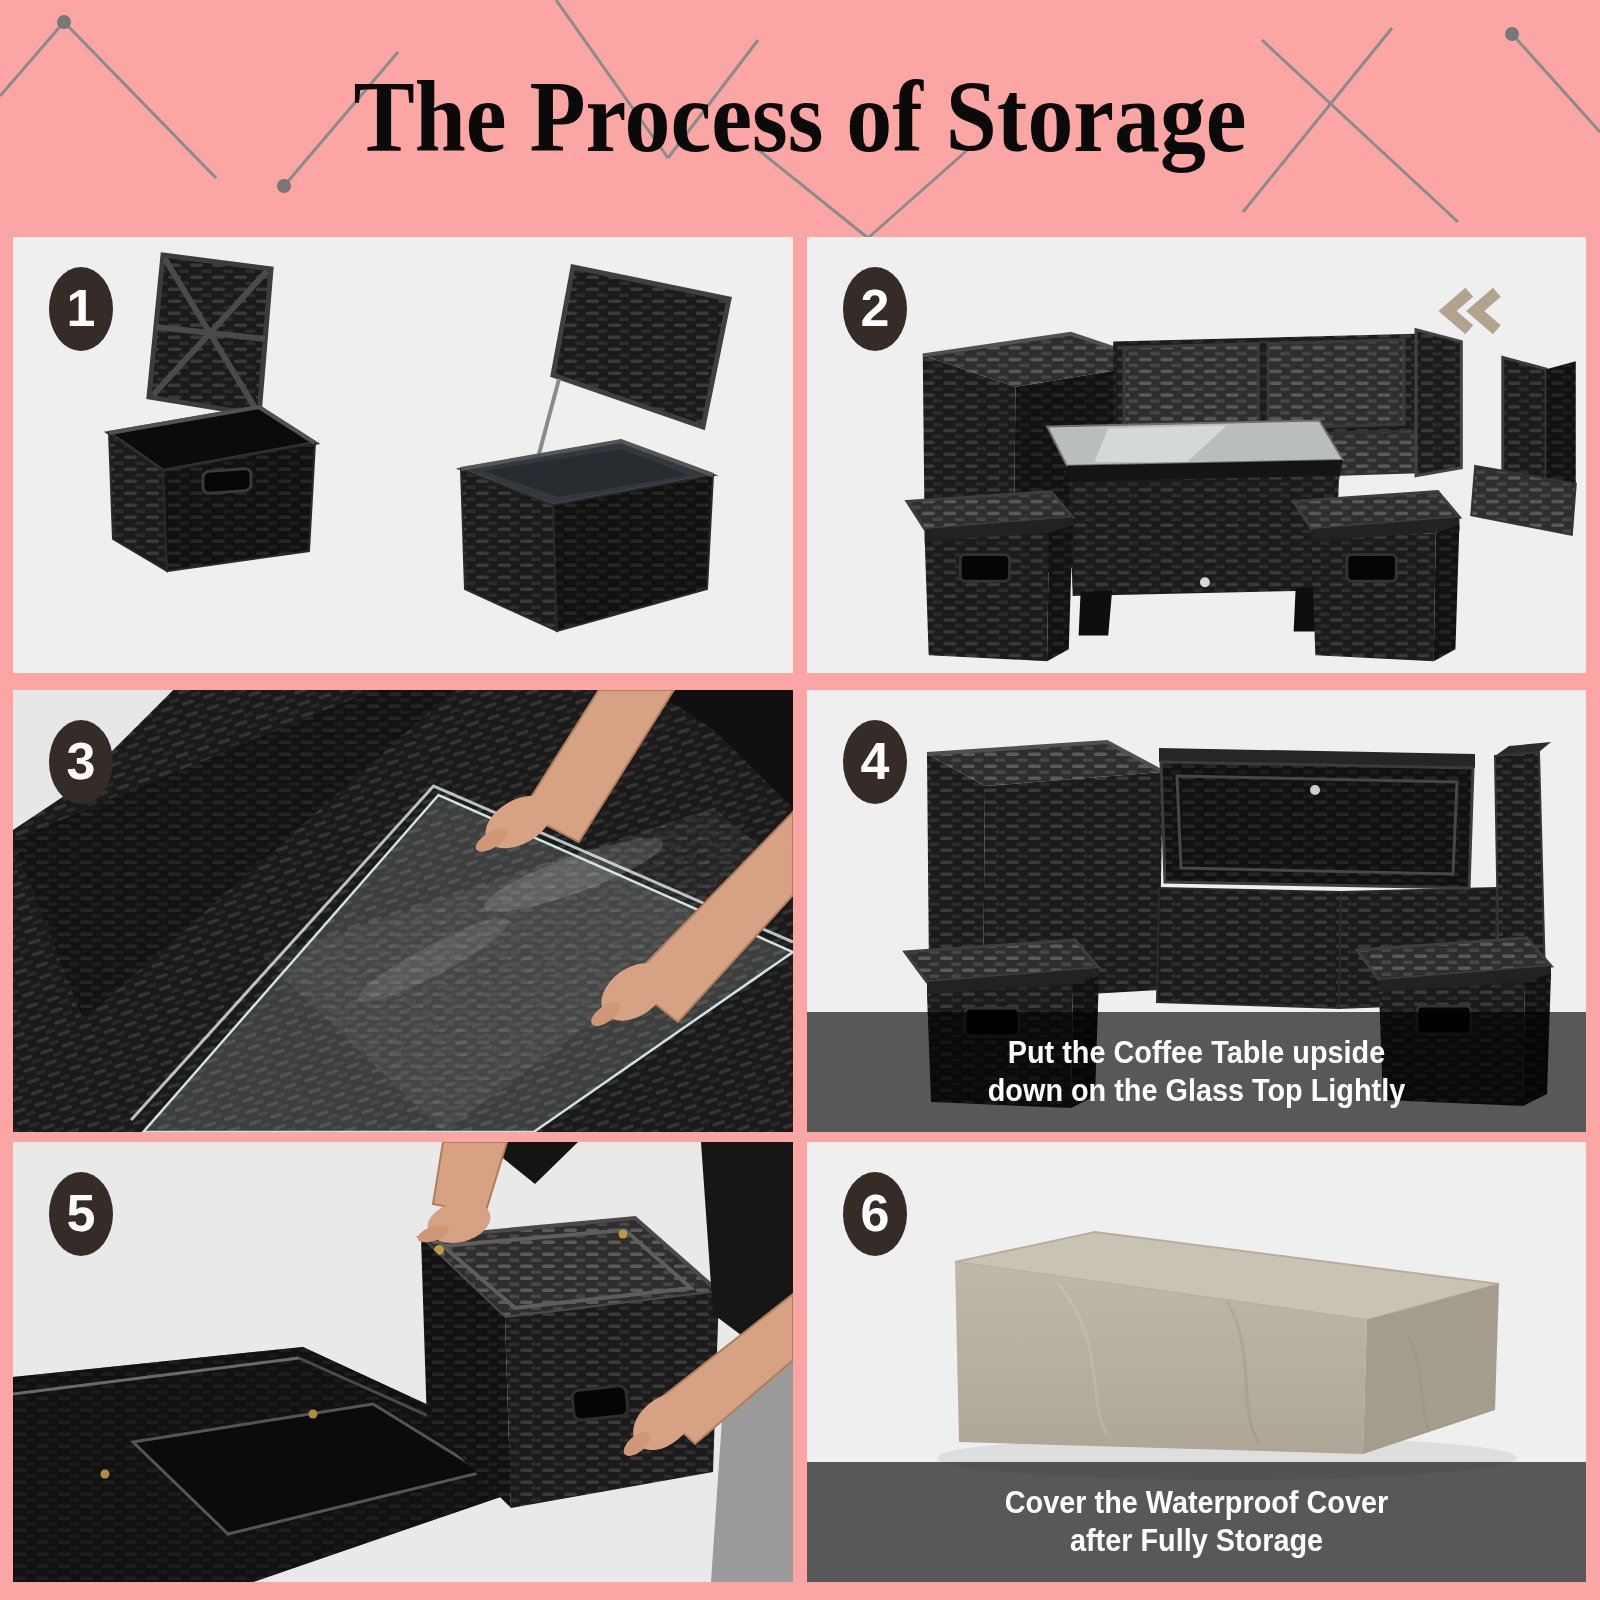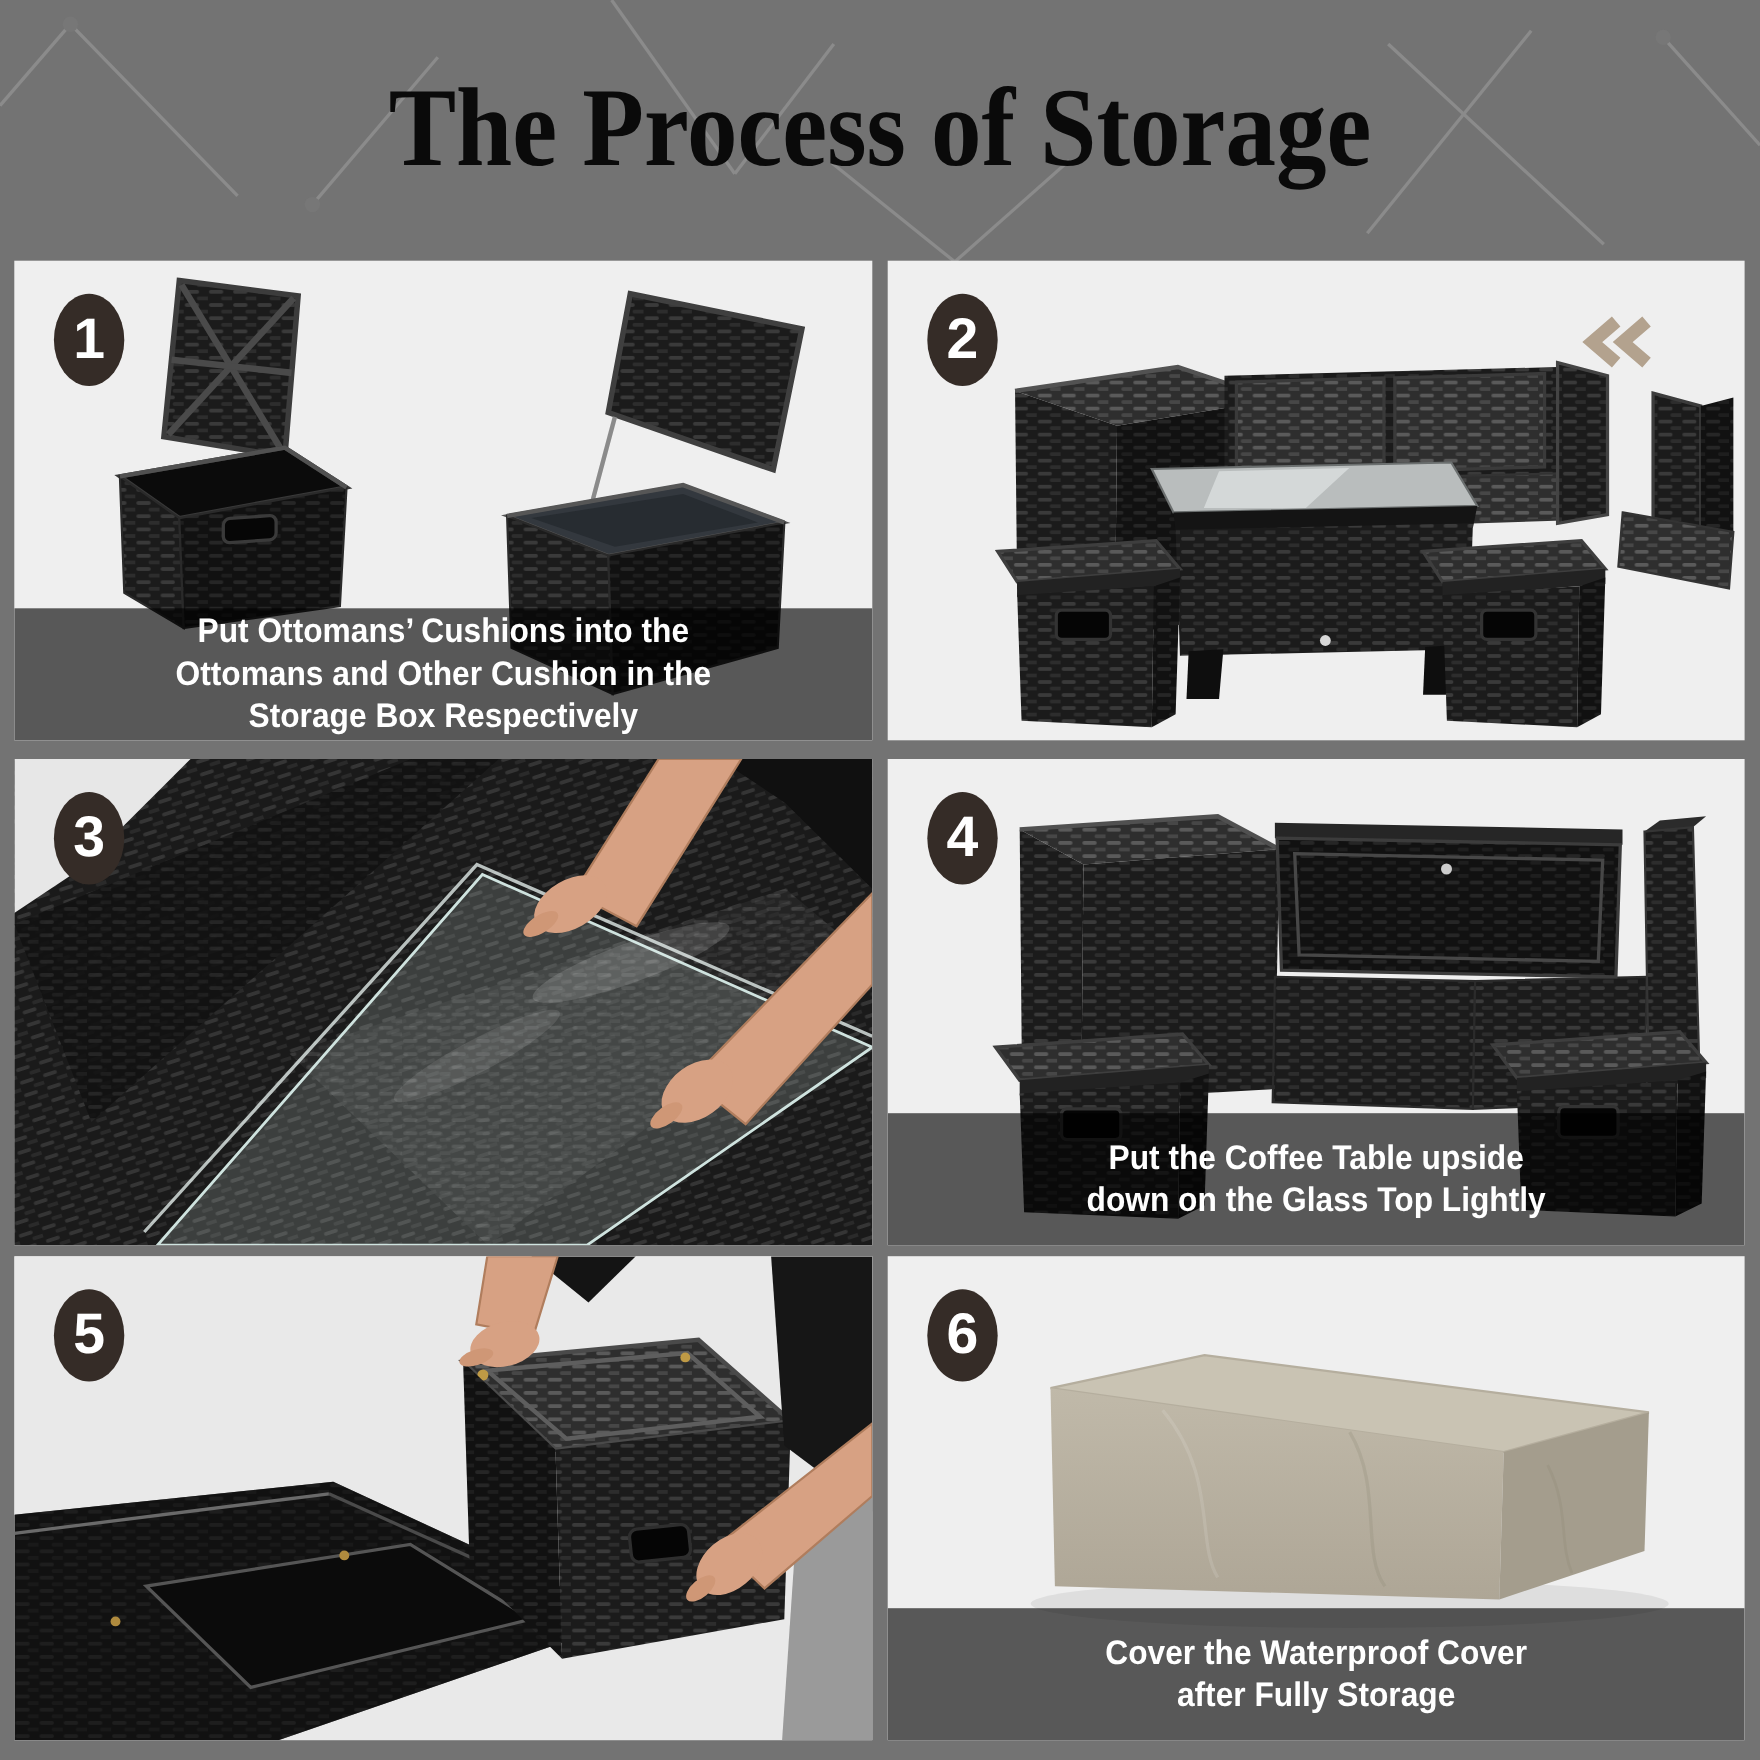--- a/index.html
+++ b/index.html
@@ -1,16 +1,16 @@
 <!DOCTYPE html>
 <html style="--badge: #352c27; --panel-bg: #efefef; --bar: rgba(0,0,0,0.63); --tan: #b3a28e;"><head>
 <meta charset="utf-8">
 <style>
   html,body{margin:0;padding:0;background:#ffffff;}
-  .page{position:relative;width:1600px;height:1600px;background:#737373;overflow:hidden;
+  .page{position:relative;width:1600px;height:1600px;background:#fca5a5;overflow:hidden;
         font-family:"Liberation Sans",sans-serif;}
   .deco{position:absolute;left:0;top:0;z-index:0;}
   .title{position:absolute;left:0;right:0;top:58px;margin:0;text-align:center;z-index:1;
          font-family:"Liberation Serif",serif;font-weight:bold;font-size:102px;color:#0a0a0a;
          transform:scaleX(.9);letter-spacing:0px;}
   .grid{position:absolute;left:13px;top:237px;width:1573px;height:1345px;z-index:2;}
   .panel{position:absolute;background:var(--panel-bg,#efefef);overflow:hidden;}
   .p1{left:0;top:0;width:780px;height:436px;}
   .p2{left:794px;top:0;width:779px;height:436px;}
   .p3{left:0;top:453px;width:780px;height:442px;}
@@ -101,25 +101,20 @@
           <polygon points="448,232 608,204 700,238 540,268" fill="#33383e" stroke="#555" stroke-width="3"></polygon>
           <polygon points="470,234 608,212 676,238 546,260" fill="#272c31"></polygon>
           <polygon points="448,232 540,268 544,394 452,352" fill="url(#wv)" stroke="#2a2a2a" stroke-width="2"></polygon>
           <polygon points="540,268 700,238 694,352 544,394" fill="url(#wvd)" stroke="#2a2a2a" stroke-width="2"></polygon>
           <path d="M448,232 L608,204 L700,238" fill="none" stroke="#565656" stroke-width="4"></path>
         </g>
       </svg>
       <div class="badge">
           <span>1</span>
         </div>
-      <div class="caption">
-        <p>Put Ottomans’ Cushions into the
-Ottomans and Other Cushion in the
-Storage Box Respectively</p>
-      </div>
     </article>
 
     <article class="panel p2">
       <svg class="photo" viewBox="0 0 779 442">
         <g>
           <polygon points="112,120 262,98 352,128 206,152" fill="url(#wvl)"></polygon>
           <polygon points="112,120 206,152 204,346 114,308" fill="url(#wv)"></polygon>
           <polygon points="206,152 352,128 350,320 204,346" fill="url(#wvd)"></polygon>
           <path d="M112,120 L262,98 L352,128" fill="none" stroke="#525252" stroke-width="4"></path>
         </g>

